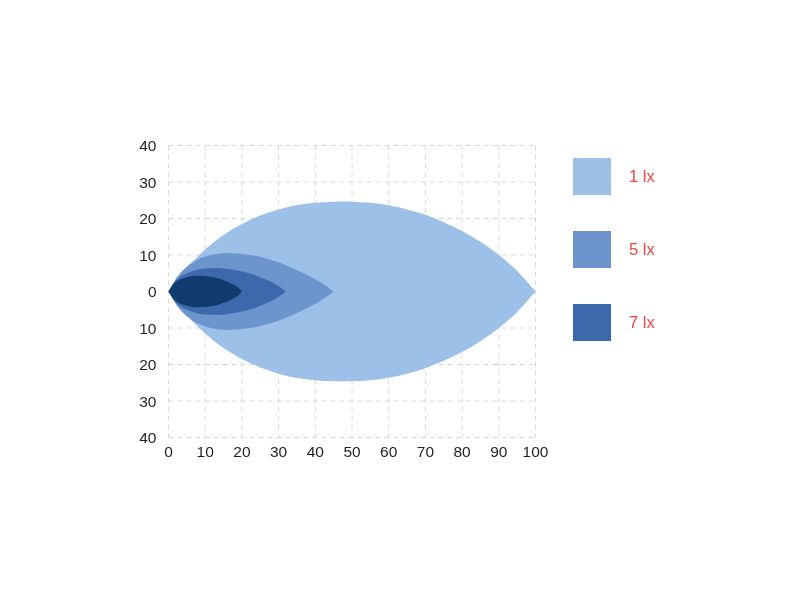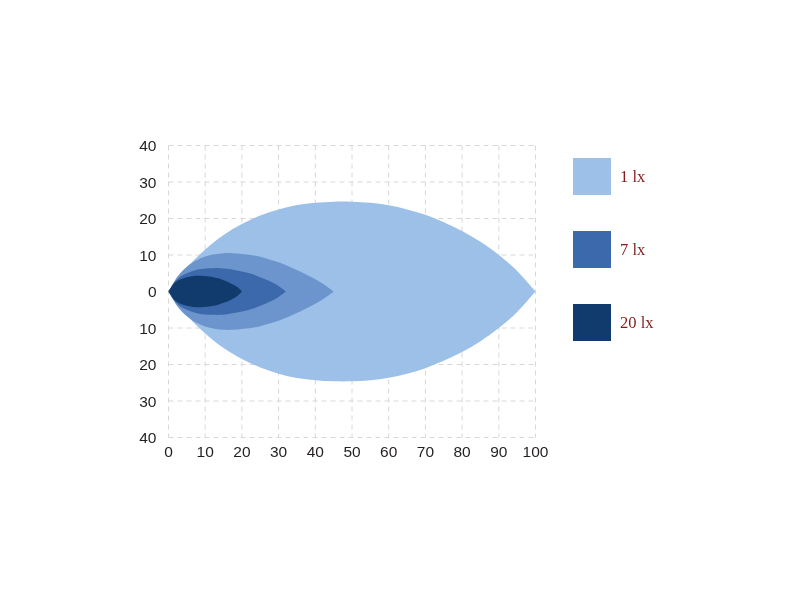--- a/index.html
+++ b/index.html
@@ -42,24 +42,24 @@
     align-items: center;
     height: 37px;
     margin-bottom: 36px;
   }
   .legend-swatch {
     width: 38px;
     height: 37px;
     flex: 0 0 auto;
   }
   .legend-label {
-    margin-left: 9px;
-    font-family: Liberation Serif, serif;
+    margin-left: 18px;
+    font-family: Liberation Sans, sans-serif;
     font-size: 16.5px;
-    color: #7f1d1d;
+    color: #ef4444;
     white-space: nowrap;
   }
 </style>
 </head>
 <body>
 
 <div id="root">
 
   <svg id="chart-svg" width="800" height="600" viewBox="0 0 800 600">
     <rect x="0" y="0" width="800" height="600" fill="#ffffff"></rect>
@@ -116,22 +116,22 @@
         <text x="156.5" y="443" class="tick-label y-tick-label">40</text>
       </g>
   </svg>
 
   <div id="legend">
       <div class="legend-row">
         <div class="legend-swatch" style="background: rgb(156, 192, 231);"></div>
         <span class="legend-label">1 lx</span>
       </div>
       <div class="legend-row">
+        <div class="legend-swatch" style="background: rgb(109, 149, 205);"></div>
+        <span class="legend-label">5 lx</span>
+      </div>
+      <div class="legend-row">
         <div class="legend-swatch" style="background: rgb(60, 105, 171);"></div>
         <span class="legend-label">7 lx</span>
-      </div>
-      <div class="legend-row">
-        <div class="legend-swatch" style="background: rgb(18, 59, 109);"></div>
-        <span class="legend-label">20 lx</span>
       </div>
     </div>
 
 </div>
 
 </body></html>

